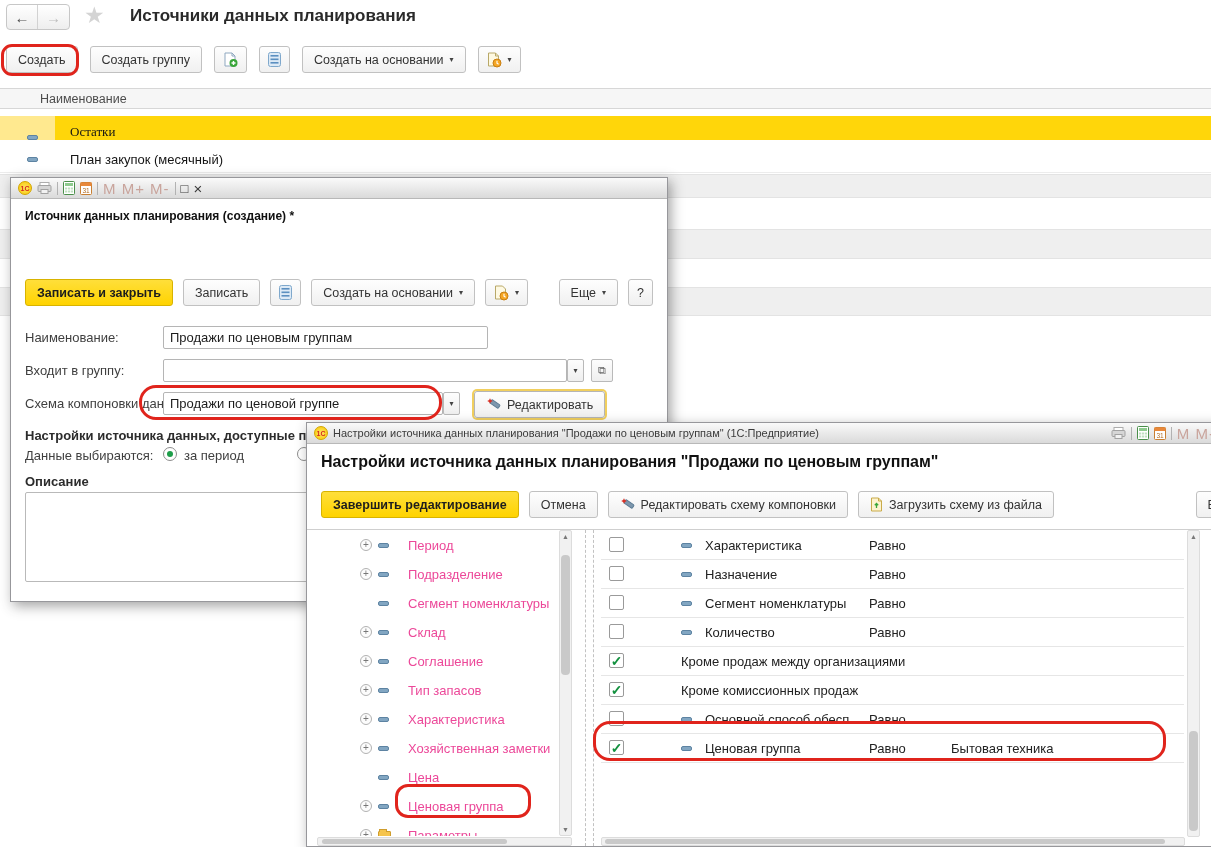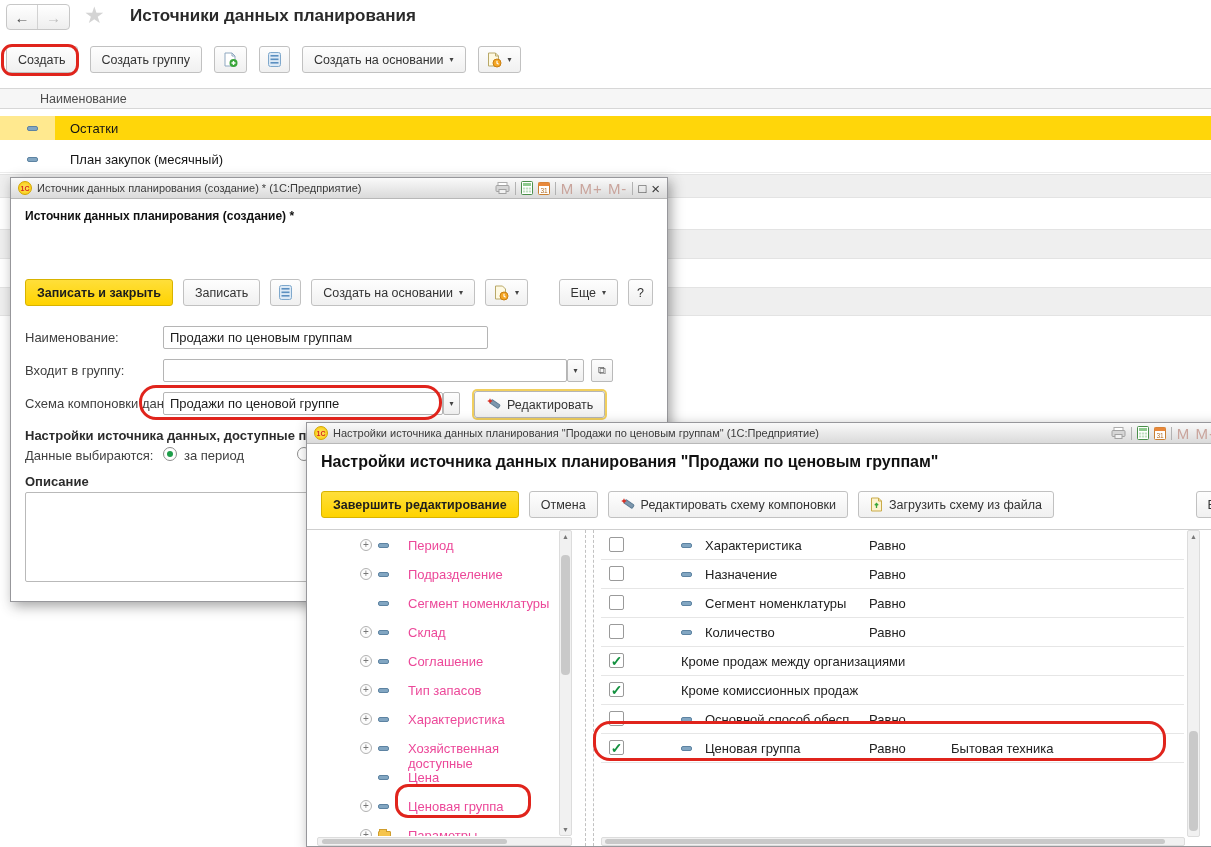--- a/index.html
+++ b/index.html
@@ -56,21 +56,21 @@
   .navbtn.back { border-right:1px solid #d2d2d2; color:#4d4d4d; font-weight:bold; }
   .navbtn.fwd  { color:#bdbdbd; font-weight:bold; }
   .star { left:84px; top:2px; font-size:23px; color:#d4d4d4; }
   .page-title { left:130px; top:6px; font-size:17px; font-weight:600; color:#2a2a2a; }
   .main-toolbar { left:6px; top:46px; display:flex; align-items:center; gap:12px; }
   .list-header { left:0; top:88px; width:1211px; height:21px; background:#f6f6f6;
                  border-top:1px solid #d7d7d7; border-bottom:1px solid #d7d7d7;
                  display:flex; align-items:center; padding-left:40px; font-size:12.5px; color:#4c4c4c; }
   .row-sel { left:0; top:116px; width:1211px; height:24px;
              background:linear-gradient(90deg,#ffe98f 55px,#ffd60a 55px);
-             display:flex; align-items:center; }
+             display:flex; align-items:flex-end;font-family:Liberation Serif, serif; }
   .row-plain { left:0; top:146px; width:1211px; height:27px; background:#fff;
                border-bottom:1px solid #ececec; display:flex; align-items:center; }
   .row-dash { margin-left:27px; }
   .row-name { margin-left:32px; color:#151515; }
   .stripe { left:0; width:1211px; background:#efefef; border-top:1px solid #e3e3e3; border-bottom:1px solid #e3e3e3; }
 
   
   #dlg1 { left:10px; top:177px; width:658px; height:425px; z-index:10; }
   #dlg1 .heading { left:14px; top:31px; font-size:12px; font-weight:bold; color:#111; }
   #dlg1 .tabs { left:14px; top:64px; display:flex; align-items:center; gap:18px; }
@@ -174,21 +174,20 @@
   <span class="row-name">Остатки</span>
 </div>
 <div class="abs row-plain">
   <span class="dash-icon row-dash"></span>
   <span class="row-name">План закупок (месячный)</span>
 </div>
 
 <div id="dlg1" class="window">
   <div class="titlebar">
     <span class="logo1c">1С</span>
-    <span class="tb-title">Источник данных планирования (создание) *  (1С:Предприятие)</span>
     <span class="tb-icons">
       <svg width="15" height="12" viewBox="0 0 15 12">
         <rect x="3" y="0.5" width="9" height="4" fill="#fff" stroke="#adadad"></rect>
         <rect x="1" y="3.5" width="13" height="6" rx="1" fill="#d6d6d6" stroke="#a2a2a2"></rect>
         <rect x="4" y="7.5" width="7" height="4" fill="#f2f2f2" stroke="#a2a2a2"></rect>
       </svg>
       <span class="tb-sep"></span>
       <svg width="12" height="14" viewBox="0 0 12 14">
         <rect x="0.5" y="0.5" width="11" height="13" rx="1" fill="#fff" stroke="#4a8f4a"></rect>
         <rect x="2" y="2" width="8" height="3" fill="#8ecb8e"></rect>
@@ -395,21 +394,21 @@
           <span class="tree-label">Тип запасов</span>
         </div>
         <div class="tree-item">
           <span class="expander">+</span>
           <span class="dash-icon"></span>
           <span class="tree-label">Характеристика</span>
         </div>
         <div class="tree-item">
           <span class="expander">+</span>
           <span class="dash-icon"></span>
-          <span class="tree-label">Хозяйственная доступные</span>
+          <span class="tree-label">Хозяйственная заметки</span>
         </div>
         <div class="tree-item">
           <span class="dash-icon"></span>
           <span class="tree-label">Цена</span>
         </div>
         <div class="tree-item">
           <span class="expander">+</span>
           <span class="dash-icon"></span>
           <span class="tree-label">Ценовая группа</span>
         </div>

